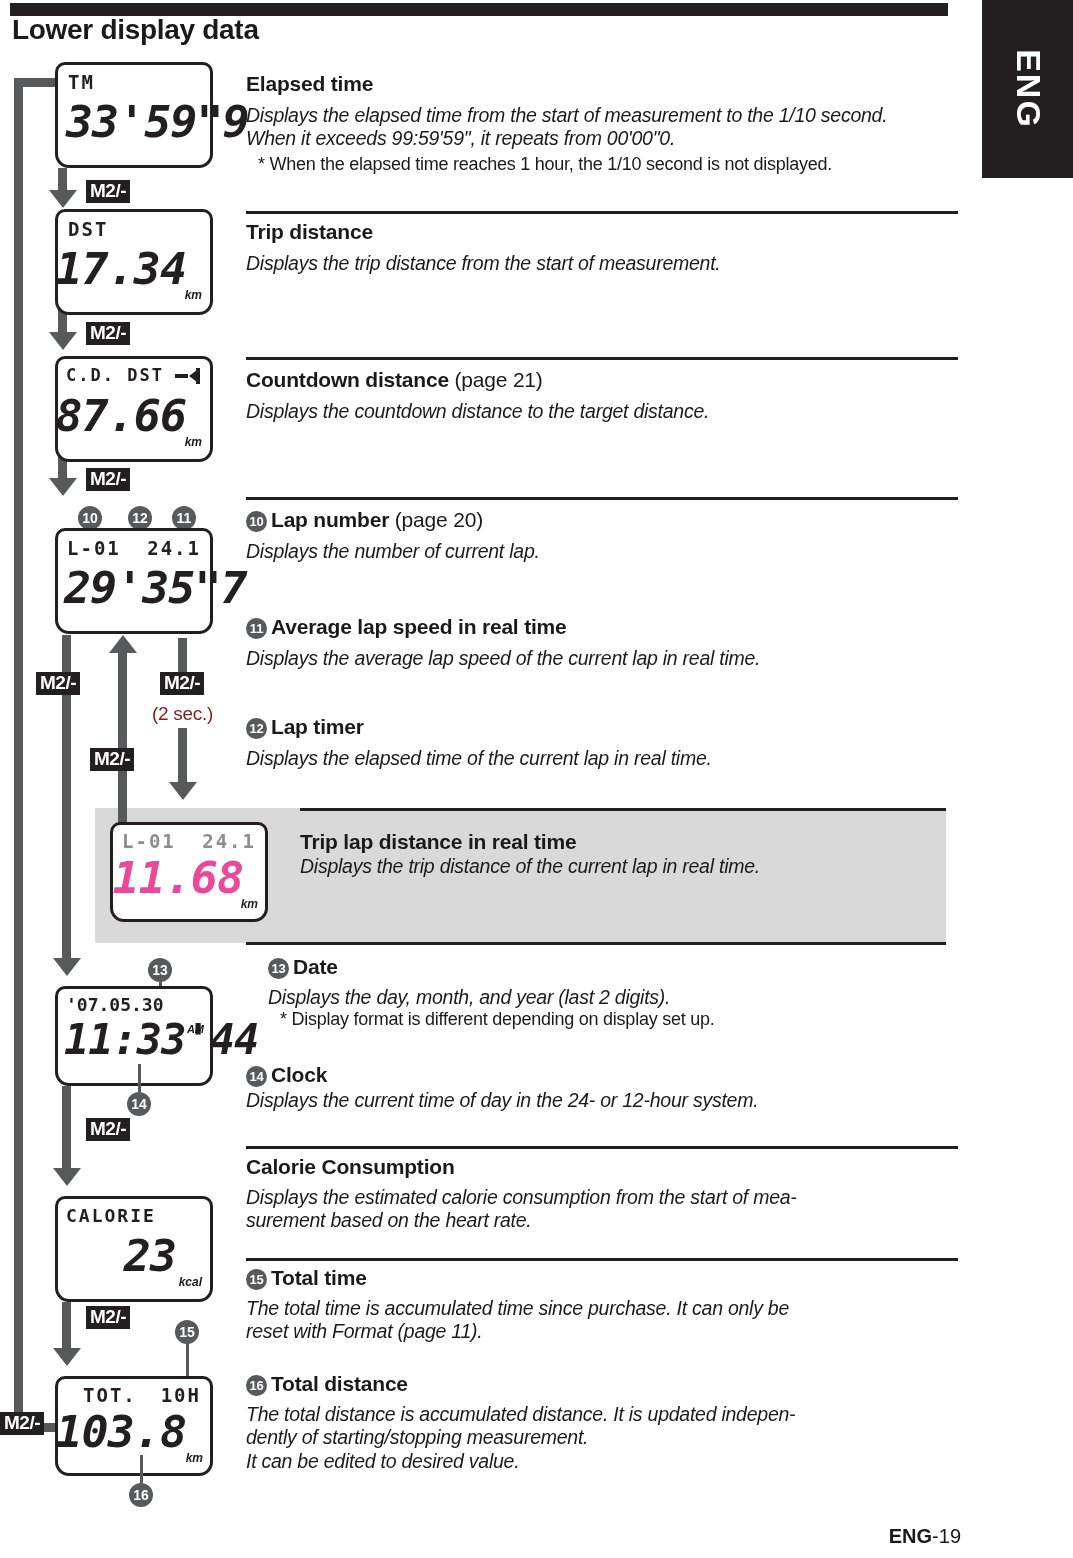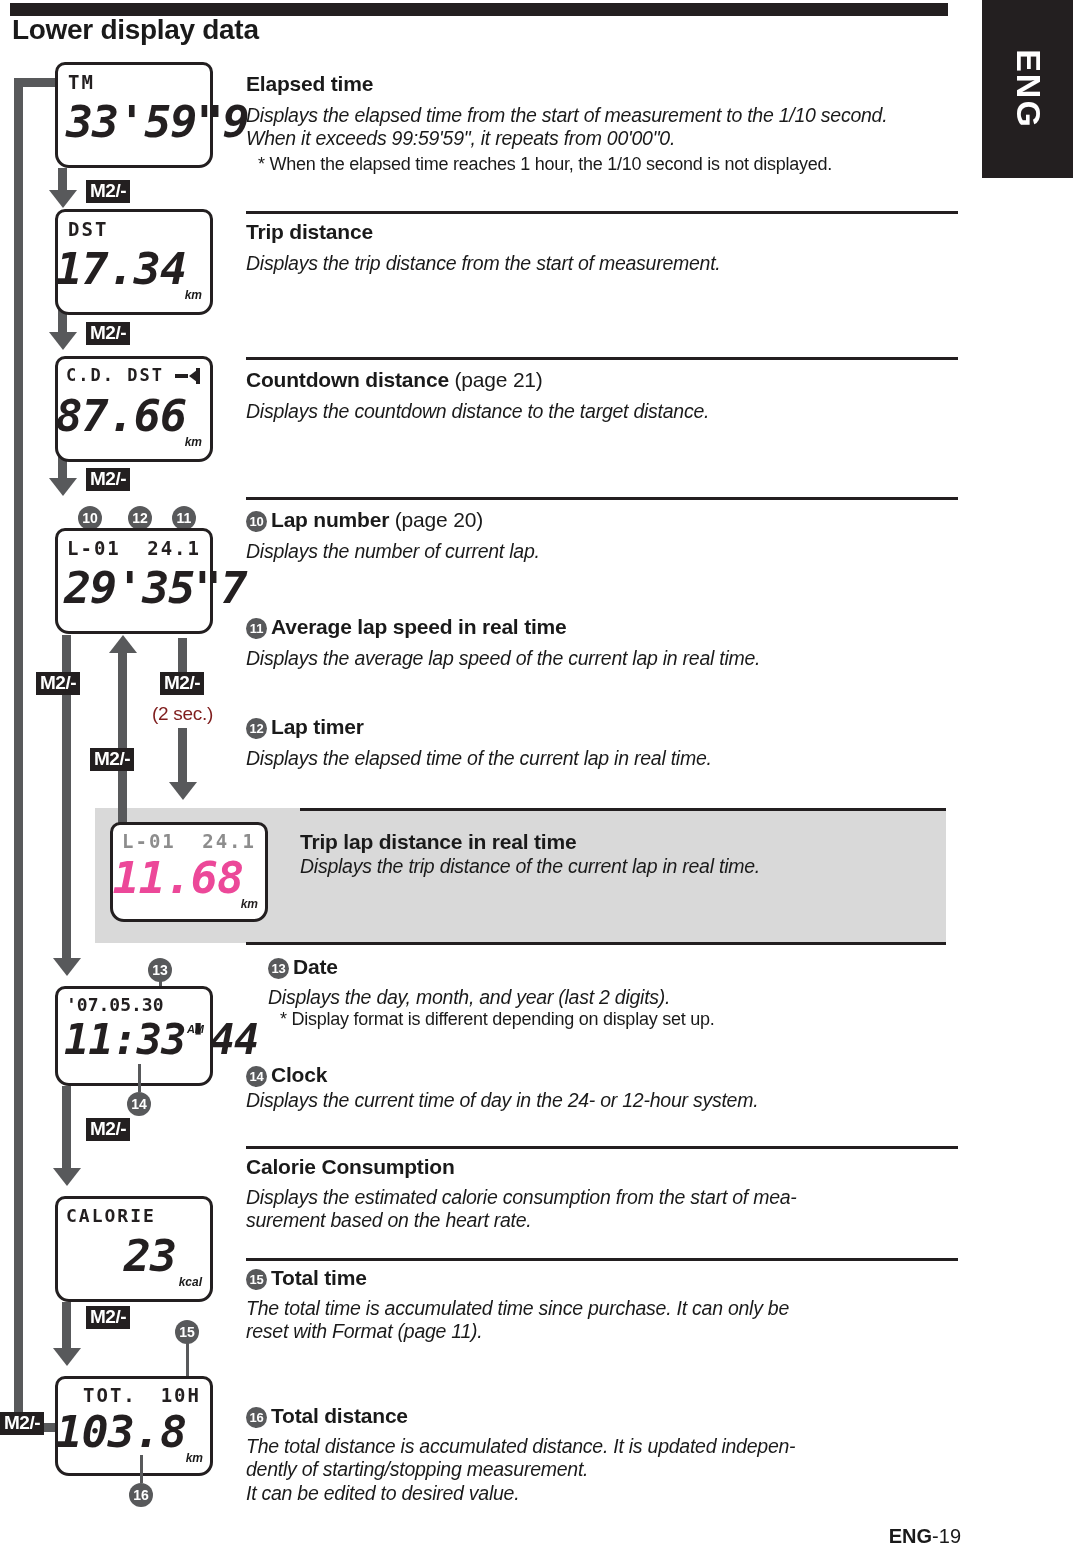--- a/index.html
+++ b/index.html
@@ -280,20 +280,20 @@
 <div class="rule" style="left:246px;top:1258px;width:712px;"></div>
 
 <div class="blk" style="left:246px;top:1266px;">
   <div class="h">
     <span class="cnum">15</span><span>Total time</span>
   </div>
   <div class="p" style="margin-top:6px;">The total time is accumulated time since purchase.  It can only be</div>
   <div class="p">reset with Format (page 11).</div>
 </div>
 
-<div class="blk" style="left:246px;top:1372px;margin-top:32px;">
+<div class="blk" style="left:246px;top:1372px;">
   <div class="h">
     <span class="cnum">16</span><span>Total distance</span>
   </div>
   <div class="p" style="margin-top:6px;">The total distance is accumulated distance. It is updated indepen-</div>
   <div class="p">dently of starting/stopping measurement.</div>
   <div class="p">It can be edited to desired value.</div>
 </div>
 
 </body></html>

